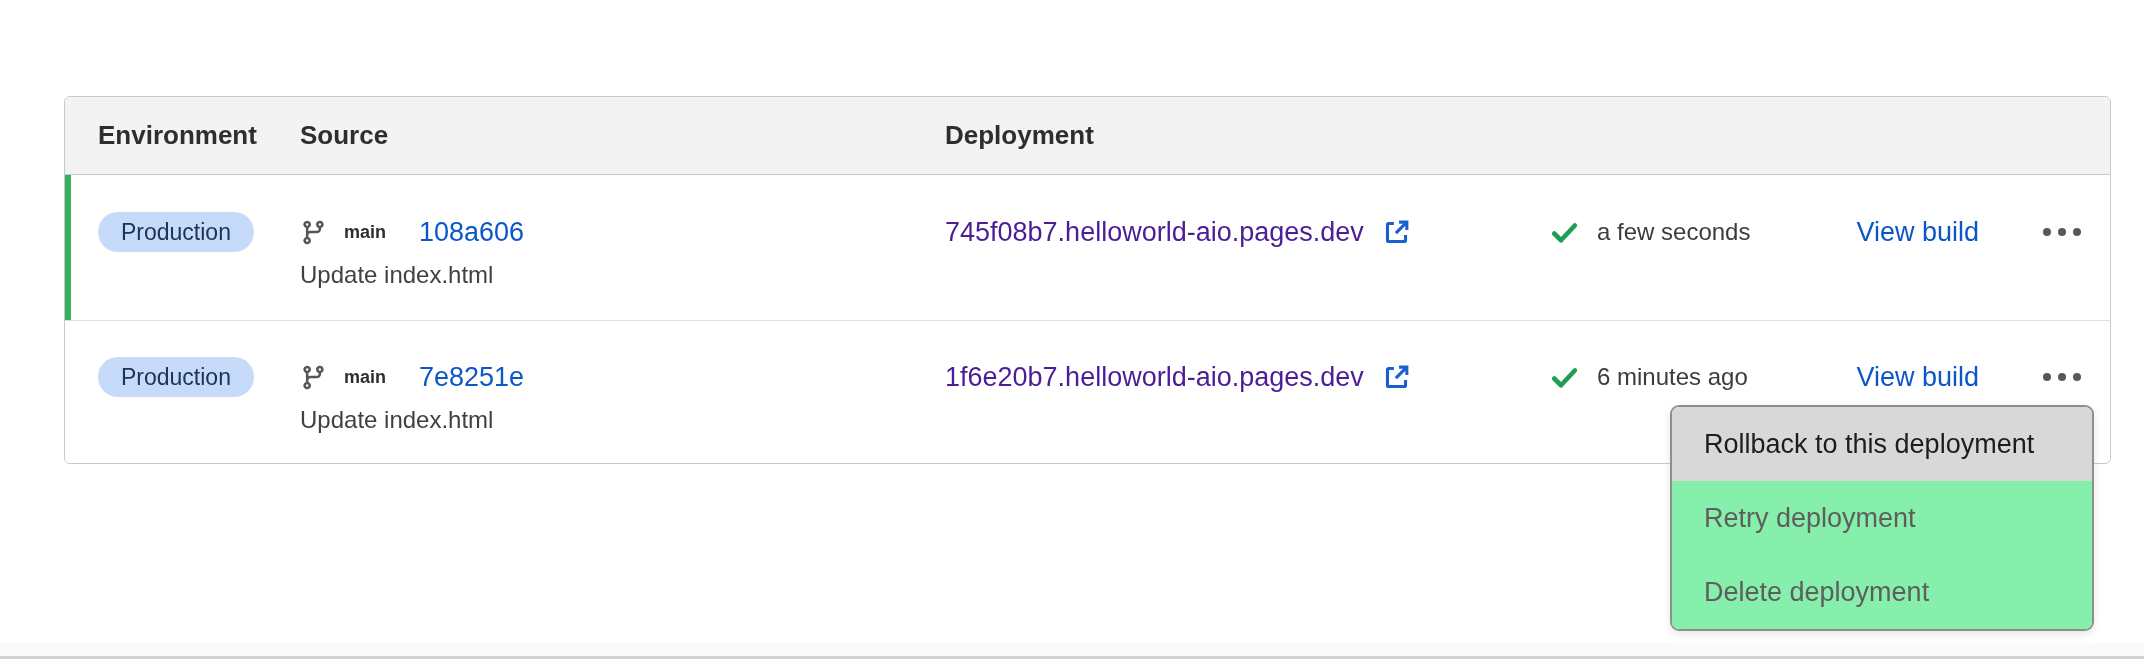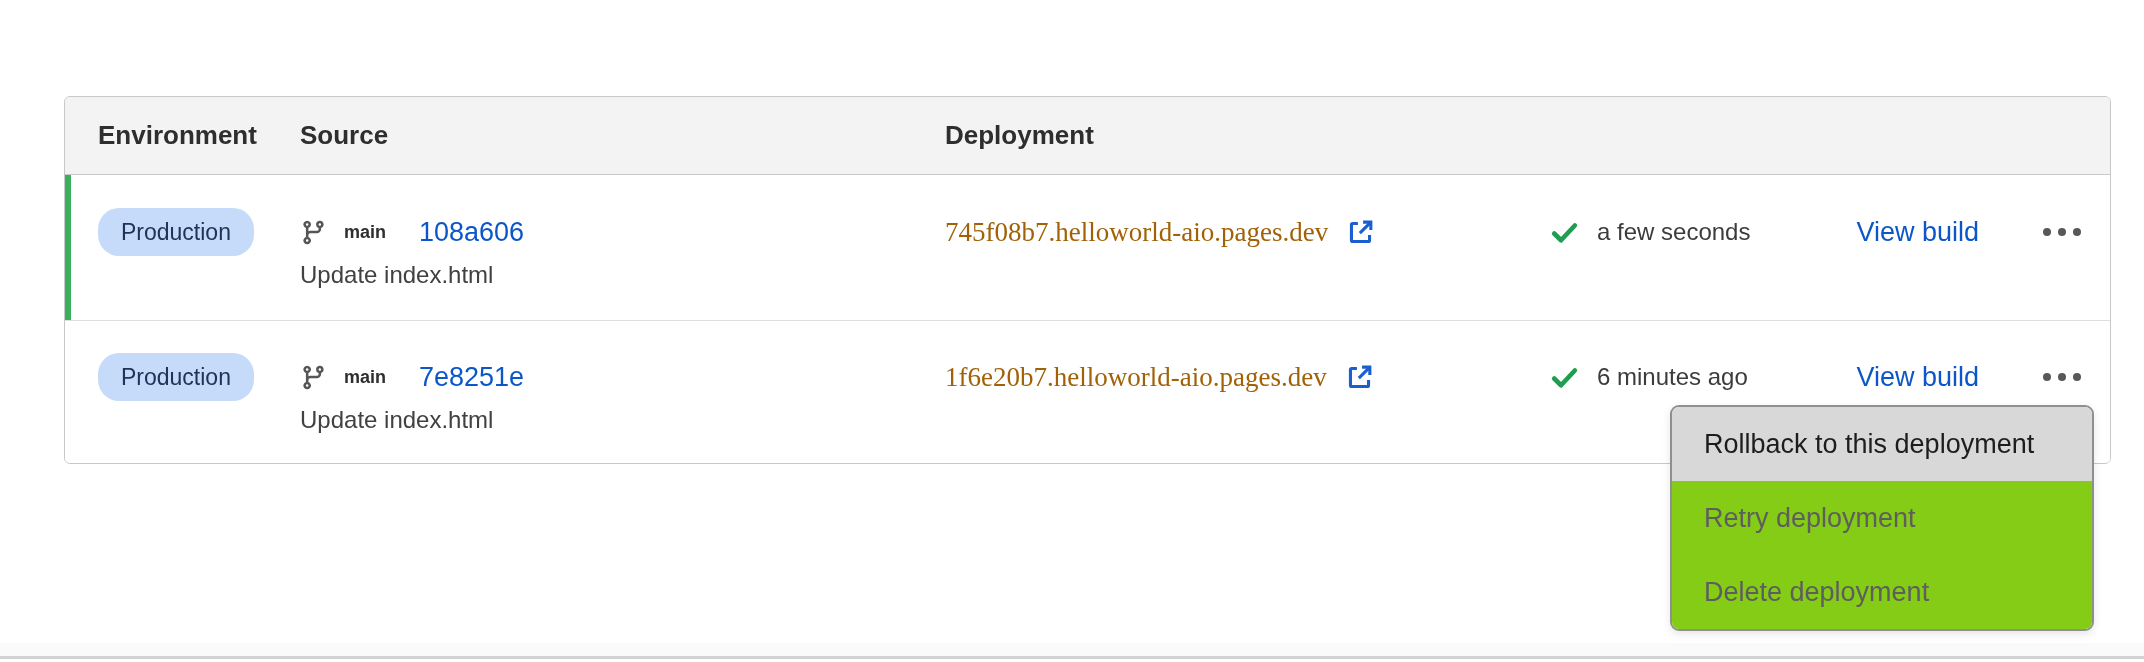--- a/index.html
+++ b/index.html
@@ -22,45 +22,45 @@
     border-bottom:1px solid var(--border-strong);
     font-size:26px; font-weight:700; color:#2e2e2e;
   }
   .row { position:relative; background:#fff; }
   .row-1 { height:146px; border-bottom:1px solid var(--border-light); }
   .row-2 { height:142px; }
   .cell { padding-top:37px; }
   .line1 { height:40px; display:flex; align-items:center; }
   .current-bar { position:absolute; left:0; top:0; bottom:0; width:6px; background:var(--success-green-bar); }
   .badge {
-    display:inline-flex; align-items:center; height:48px; padding:0 23px;
+    display:inline-flex; align-items:center; height:40px; padding:0 23px;
     background:var(--badge-bg); color:var(--badge-text);
     border-radius:21px; font-size:23px;
   }
   .branch-icon { width:27px; height:27px; flex:0 0 auto; }
   .branch-name { font-size:18px; font-weight:700; color:#2f2f2f; margin-left:17px; }
   .commit-link { font-size:27px; color:var(--link-blue); margin-left:33px; text-decoration:none; cursor:pointer; }
   .commit-msg { margin-top:9px; font-size:24px; color:#414141; }
-  .deploy-url { font-size:27px; color:#a16207;font-family:Liberation Serif, serif; }
+  .deploy-url { font-size:27px; color:#4c1d95; }
   .ext-link-icon { width:31px; height:31px; margin-left:17px; cursor:pointer; flex:0 0 auto; }
   .status-cell { display:flex; align-items:center; padding-right:27px; }
   .status-group { display:flex; align-items:center; flex:1 1 auto; }
   .check-icon { width:31px; height:31px; flex:0 0 auto; }
   .status-time { font-size:24px; color:#3c3c3c; margin-left:17px; }
   .view-build { font-size:27px; color:var(--link-blue); margin-right:62px; text-decoration:none; cursor:pointer; }
   .dots-btn { display:flex; align-items:center; gap:7px; cursor:pointer; padding:6px 2px; }
   .dots-btn i { width:8px; height:8px; border-radius:50%; background:#585858; display:block; }
   .context-menu {
     position:absolute; left:1670px; top:405px; width:424px; z-index:5;
     background:#ffffff; border:2px solid #8f8f8f; border-radius:9px; overflow:hidden;
     box-shadow:0 3px 8px rgba(0,0,0,.10);
   }
   .menu-item {
     height:74px; display:flex; align-items:center; padding:0 32px;
-    font-size:27px; color:#5e5e5e; cursor:pointer; background:#84cc16;
+    font-size:27px; color:#5e5e5e; cursor:pointer; background:#86efac;
   }
   .menu-item.highlighted { background:var(--menu-highlight); color:#1d1d1d; }
   .bottom-band { position:absolute; left:0; right:0; top:643px; height:14px; background:#fafafa; }
   .bottom-line { position:absolute; left:0; right:0; top:656px; height:3px; background:#d2d2d2; }
 </style>
 </head>
 <body>
 
 <div class="canvas">
 

